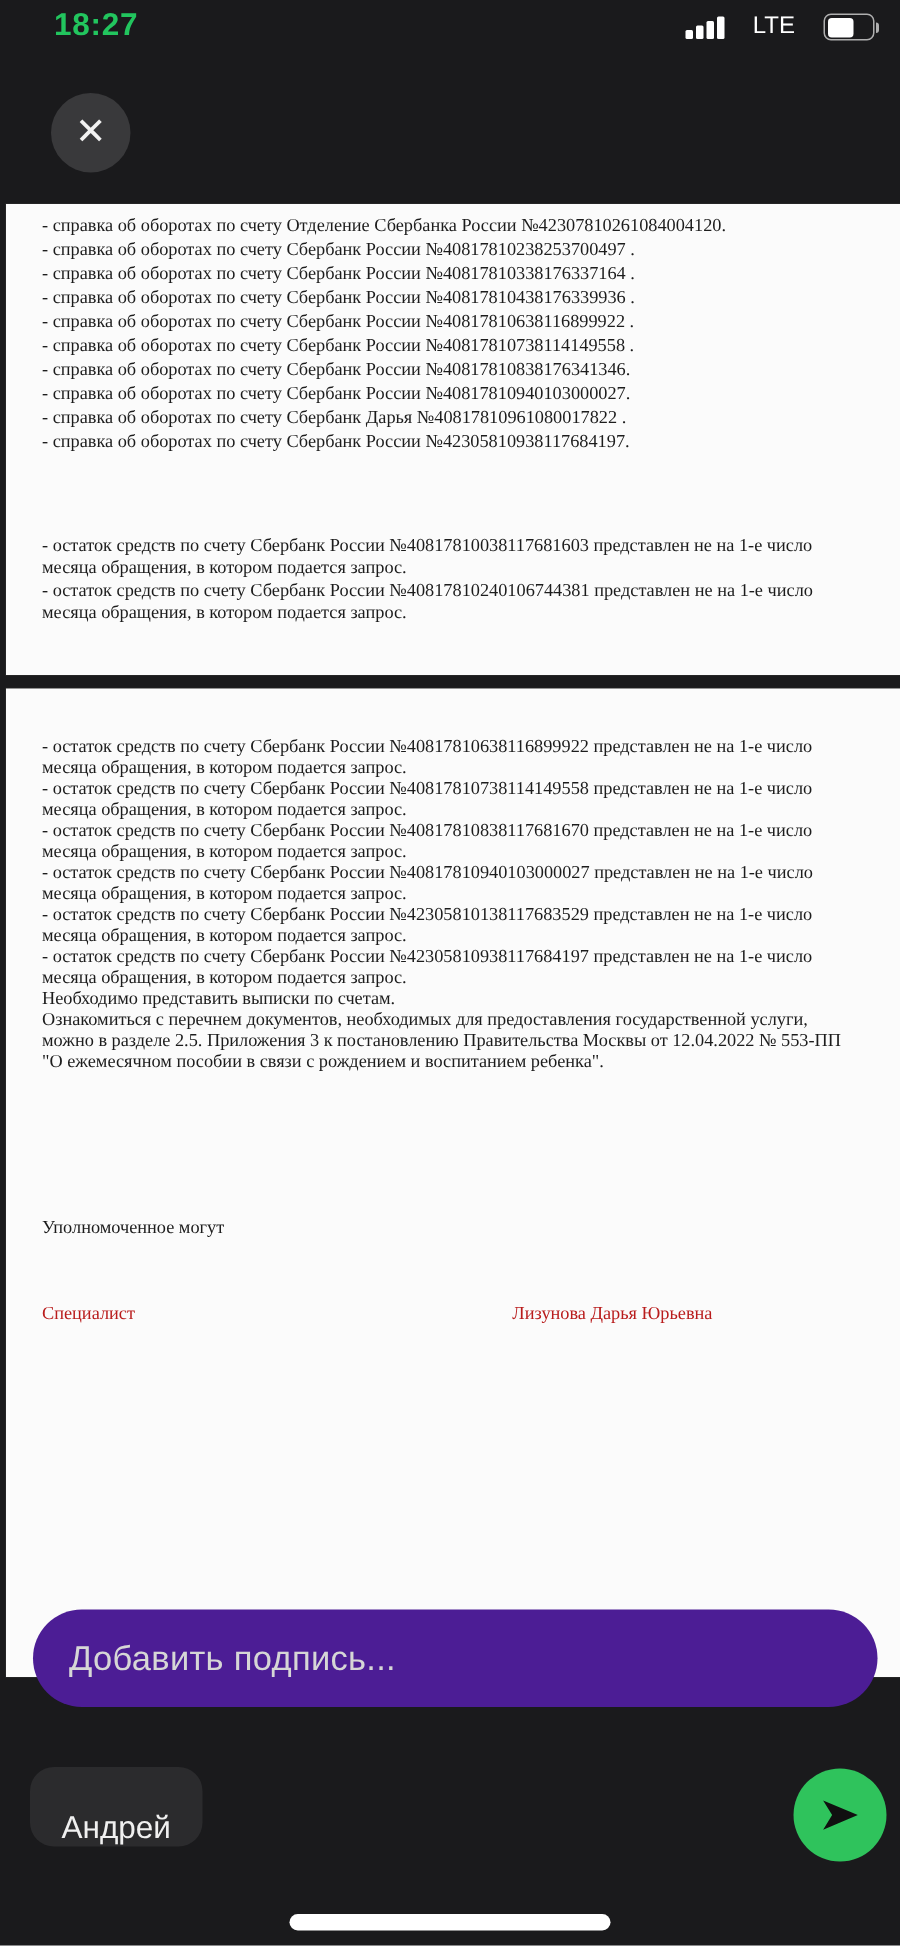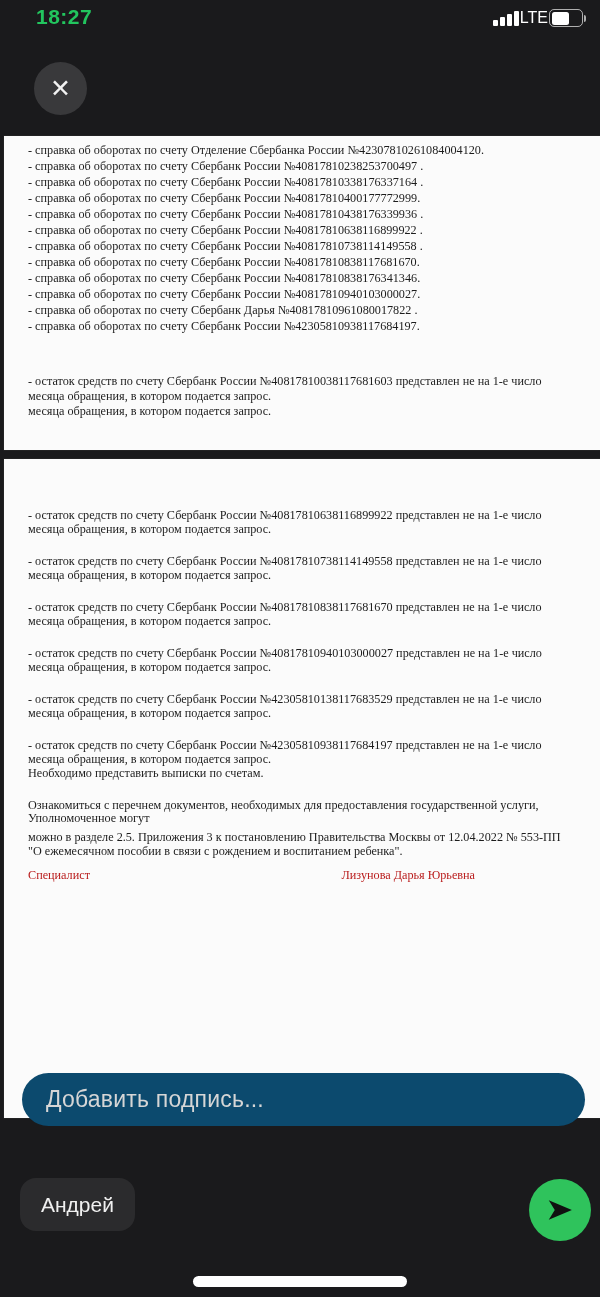--- a/index.html
+++ b/index.html
@@ -12,21 +12,21 @@
     color:#fff;
   }
   
   .status-bar { position:absolute; top:0; left:0; width:600px; height:44px; }
   .status-time {
     position:absolute; left:36px; top:5px;
     font-size:21px; font-weight:700; letter-spacing:.5px; color:#22c55e;
   }
   .status-right {
     position:absolute; right:14px; top:9px;
-    display:flex; align-items:center; gap:1px;
+    display:flex; align-items:center; gap:19px;
   }
   .sig-bars { display:flex; align-items:flex-end; gap:2.5px; height:15px; }
   .sig-bars i { display:block; width:4.5px; background:#fff; border-radius:1px; }
   .sig-bars i:nth-child(1){height:6px} .sig-bars i:nth-child(2){height:9px}
   .sig-bars i:nth-child(3){height:12px} .sig-bars i:nth-child(4){height:15px}
   .net-label { font-size:16px; color:#fff; }
   .battery { position:relative; width:37px; height:18px; }
   .battery .shell {
     position:absolute; left:0; top:0; width:34px; height:18px;
     border:1.5px solid rgba(255,255,255,.65); border-radius:5px;
@@ -55,46 +55,46 @@
   .page-2 { top:459px; height:659px; }
   .doc-block {
     position:absolute; left:24px; width:500px;
     font-family:"Liberation Serif", serif;
     font-size:12.2px; color:#1c1c1c;
   }
   .doc-line { white-space:nowrap; }
   .lh16 .doc-line { line-height:16px; }
   .lh15 .doc-line { line-height:15px; }
   .lh14 .doc-line { line-height:14px; }
-  .doc-line.just { text-align:justify; text-align-last:justify; width:498px;margin-top:18px; }
+  .doc-line.just { text-align:justify; text-align-last:justify; width:498px; }
   .p1-list { top:6px; }
   .p1-balance { top:220px; }
   .p2-body { top:31px; }
   .sig-person {
     position:absolute; left:24px; top:352px;
     font-family:"Liberation Serif", serif; font-size:12.2px; color:#1c1c1c;
   }
   .sig-row {
     position:absolute; left:24px; top:409px; width:447px;
     display:flex; justify-content:space-between;
     font-family:"Liberation Serif", serif; font-size:12.2px; color:#b91c1c;
   }
   
   .caption-pill {
-    position:absolute; left:22px; top:1073px; width:563px; height:53px;
-    background:#0c4a6e; border-radius:33px;
+    position:absolute; left:22px; top:1073px; width:563px; height:65px;
+    background:#4c1d95; border-radius:33px;
     display:flex; align-items:center; z-index:5; cursor:text;
   }
   .caption-pill span {
     padding-left:24px; font-size:23px; color:#d6d6d6; letter-spacing:.2px;
   }
   .recipient-chip {
     position:absolute; left:20px; top:1178px; height:53px;
     background:#2b2b2d; border-radius:16px;
-    display:flex; align-items:center; padding:0 21px;
+    display:flex; align-items:flex-end; padding:0 21px;
     font-size:21px; color:#f0f0f0; cursor:pointer;
   }
   .send-btn {
     position:absolute; left:529px; top:1179px; width:62px; height:62px;
     border-radius:50%; background:#2fc35c; border:none;
     display:flex; align-items:center; justify-content:center; cursor:pointer;
   }
   .home-indicator {
     position:absolute; left:193px; top:1276px; width:214px; height:11px;
     border-radius:5.5px; background:#ffffff;
@@ -123,33 +123,32 @@
 
 <button class="close-btn">
   <span class="close-glyph">✕</span>
 </button>
 
 <div class="page page-1">
   <div class="doc-block p1-list lh16">
       <div class="doc-line">- справка об оборотах по счету Отделение Сбербанка России №42307810261084004120.</div>
       <div class="doc-line">- справка об оборотах по счету Сбербанк России №40817810238253700497 .</div>
       <div class="doc-line">- справка об оборотах по счету Сбербанк России №40817810338176337164 .</div>
-      <div class="doc-line">- справка об оборотах по счету Сбербанк России №40817810400177772999.</div>
       <div class="doc-line">- справка об оборотах по счету Сбербанк России №40817810438176339936 .</div>
       <div class="doc-line">- справка об оборотах по счету Сбербанк России №40817810638116899922 .</div>
       <div class="doc-line">- справка об оборотах по счету Сбербанк России №40817810738114149558 .</div>
-      <div class="doc-line">- справка об оборотах по счету Сбербанк России №40817810838117681670.</div>
       <div class="doc-line">- справка об оборотах по счету Сбербанк России №40817810838176341346.</div>
       <div class="doc-line">- справка об оборотах по счету Сбербанк России №40817810940103000027.</div>
       <div class="doc-line">- справка об оборотах по счету Сбербанк Дарья №40817810961080017822 .</div>
       <div class="doc-line">- справка об оборотах по счету Сбербанк России №42305810938117684197.</div>
     </div>
   <div class="doc-block p1-balance lh15">
       <div class="doc-line just">- остаток средств по счету Сбербанк России №40817810038117681603  представлен не на 1-е число</div>
       <div class="doc-line">месяца обращения, в котором подается запрос.</div>
+      <div class="doc-line just">- остаток средств по счету Сбербанк России №40817810240106744381 представлен не на 1-е число</div>
       <div class="doc-line">месяца обращения, в котором подается запрос.</div>
     </div>
 </div>
 
 <div class="page page-2">
   <div class="doc-block p2-body lh14">
       <div class="doc-line just">- остаток средств по счету Сбербанк России №40817810638116899922  представлен не на 1-е число</div>
       <div class="doc-line">месяца обращения, в котором подается запрос.</div>
       <div class="doc-line just">- остаток средств по счету Сбербанк России №40817810738114149558  представлен не на 1-е число</div>
       <div class="doc-line">месяца обращения, в котором подается запрос.</div>

